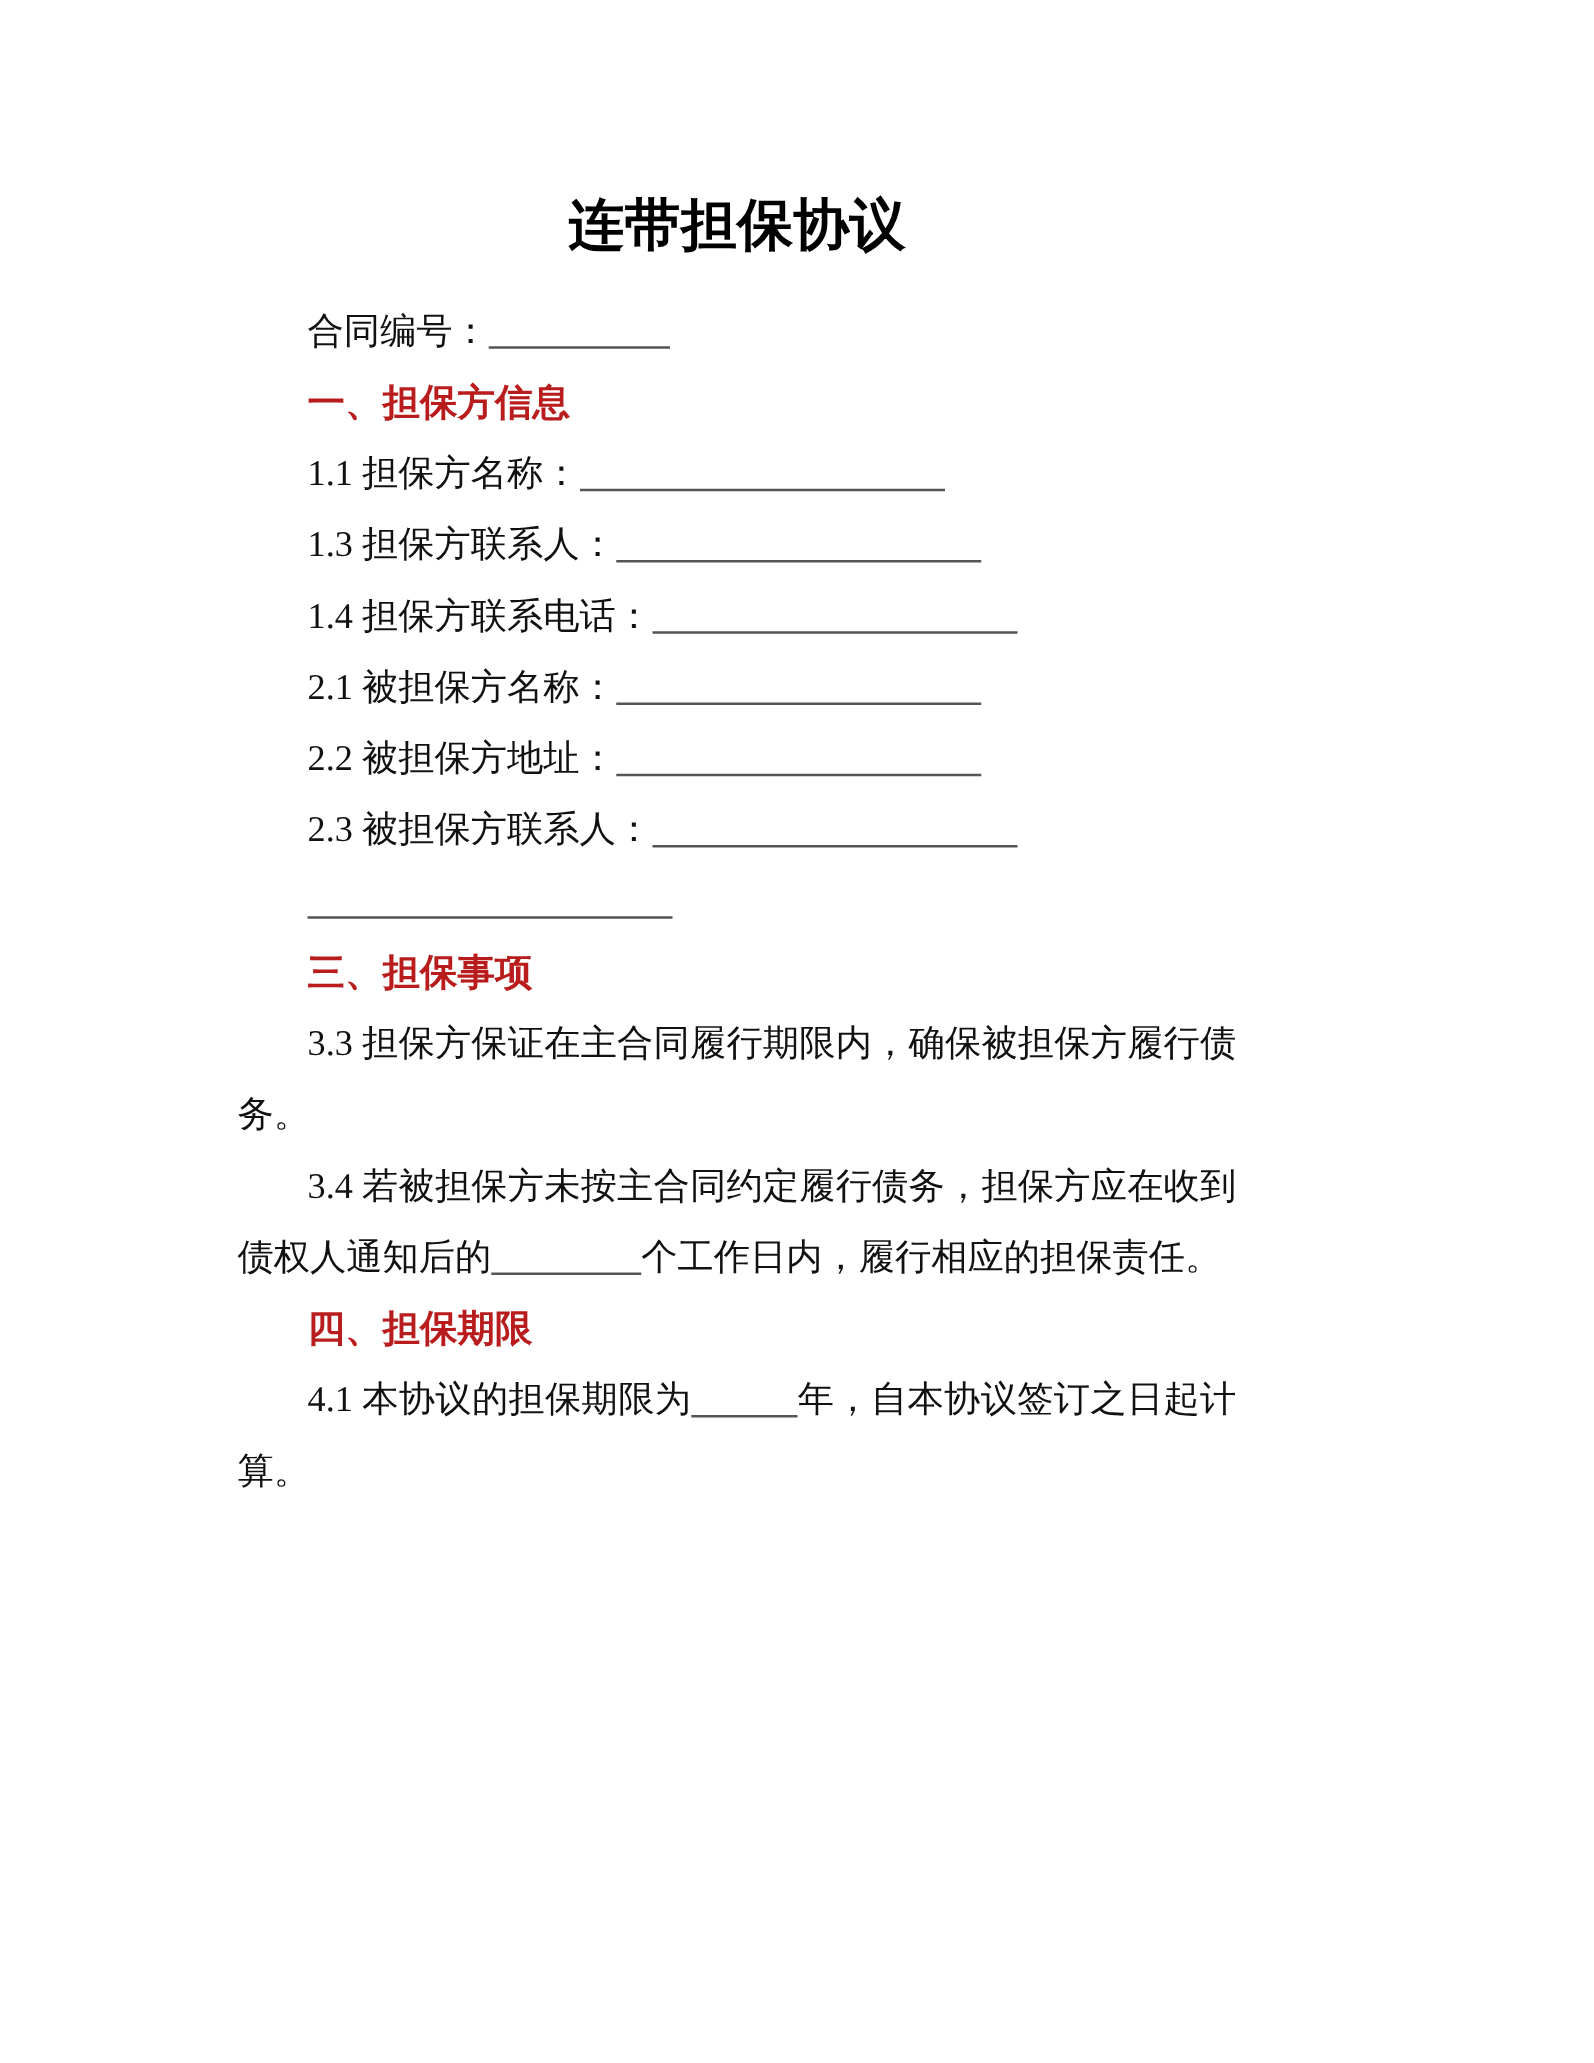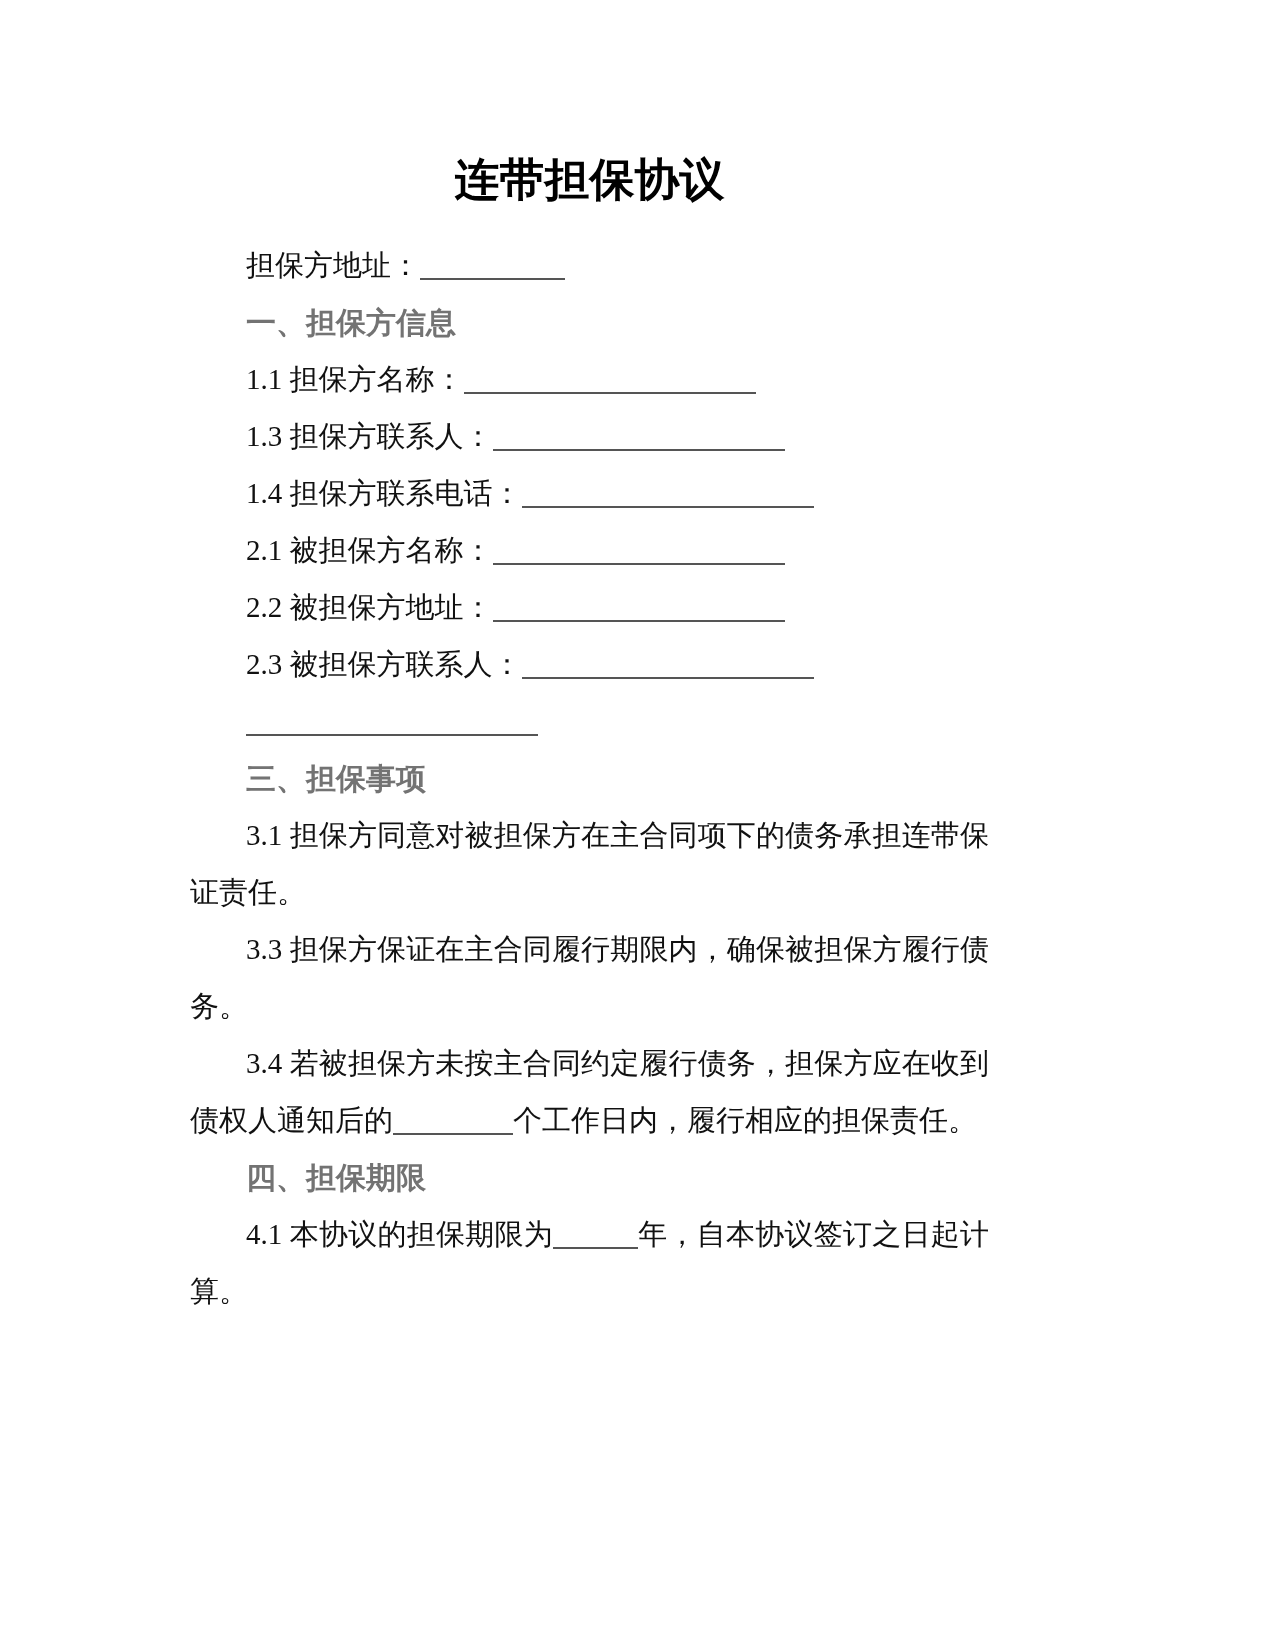--- a/index.html
+++ b/index.html
@@ -28,21 +28,21 @@
     text-align:center;
     color:#000;
   }
   h2.heading{
     margin:0;
     font-size:30px;
     line-height:57px;
     font-weight:700;
     font-family:"Liberation Sans","DejaVu Sans",sans-serif;
     text-indent:56px;
-    color:#737373;
+    color:#b91c1c;
   }
   p.line{
     margin:0;
     font-size:29px;
     line-height:57px;
     text-indent:56px;
     white-space:nowrap;
   }
   p.para{
     margin:0;
@@ -62,37 +62,36 @@
   .blank-days{width:120px;}
   .blank-years{width:85px;}
 </style>
 </head>
 <body>
 
 <div class="page">
 
   <h1 class="title">连带担保协议</h1>
 
-  <p class="line"><span>担保方地址：</span><span class="blank blank-no"></span></p>
+  <p class="line"><span>合同编号：</span><span class="blank blank-no"></span></p>
 
   <h2 class="heading">一、担保方信息</h2>
 
   <p class="line"><span>1.1 担保方名称：</span><span class="blank blank-field"></span></p>
   <p class="line"><span>1.3 担保方联系人：</span><span class="blank blank-field"></span></p>
   <p class="line"><span>1.4 担保方联系电话：</span><span class="blank blank-field"></span></p>
 
 
   <p class="line"><span>2.1 被担保方名称：</span><span class="blank blank-field"></span></p>
   <p class="line"><span>2.2 被担保方地址：</span><span class="blank blank-field"></span></p>
   <p class="line"><span>2.3 被担保方联系人：</span><span class="blank blank-field"></span></p>
   <p class="line"><span class="blank blank-field"></span></p>
 
   <h2 class="heading">三、担保事项</h2>
 
-  <p class="para">3.1 担保方同意对被担保方在主合同项下的债务承担连带保证责任。</p>
   <p class="para">3.3 担保方保证在主合同履行期限内，确保被担保方履行债务。</p>
   <p class="para"><span>3.4 若被担保方未按主合同约定履行债务，担保方应在收到债权人通知后的</span><span class="blank blank-days"></span><span>个工作日内，履行相应的担保责任。</span></p>
 
   <h2 class="heading">四、担保期限</h2>
 
   <p class="para"><span>4.1 本协议的担保期限为</span><span class="blank blank-years"></span><span>年，自本协议签订之日起计算。</span></p>
 
 </div>
 
 </body></html>

